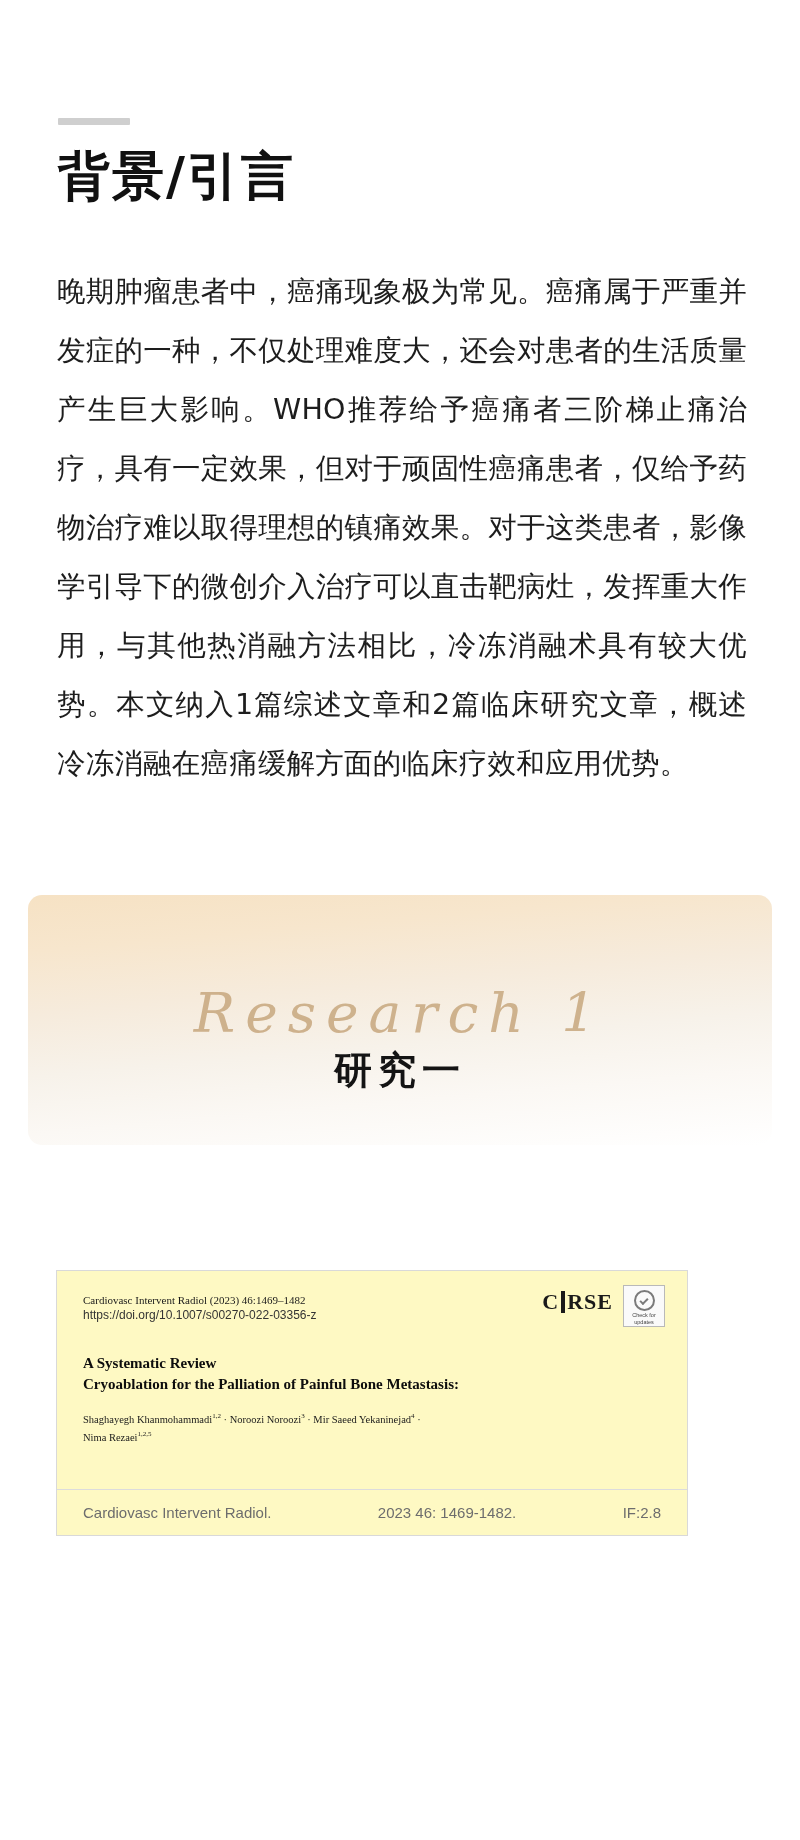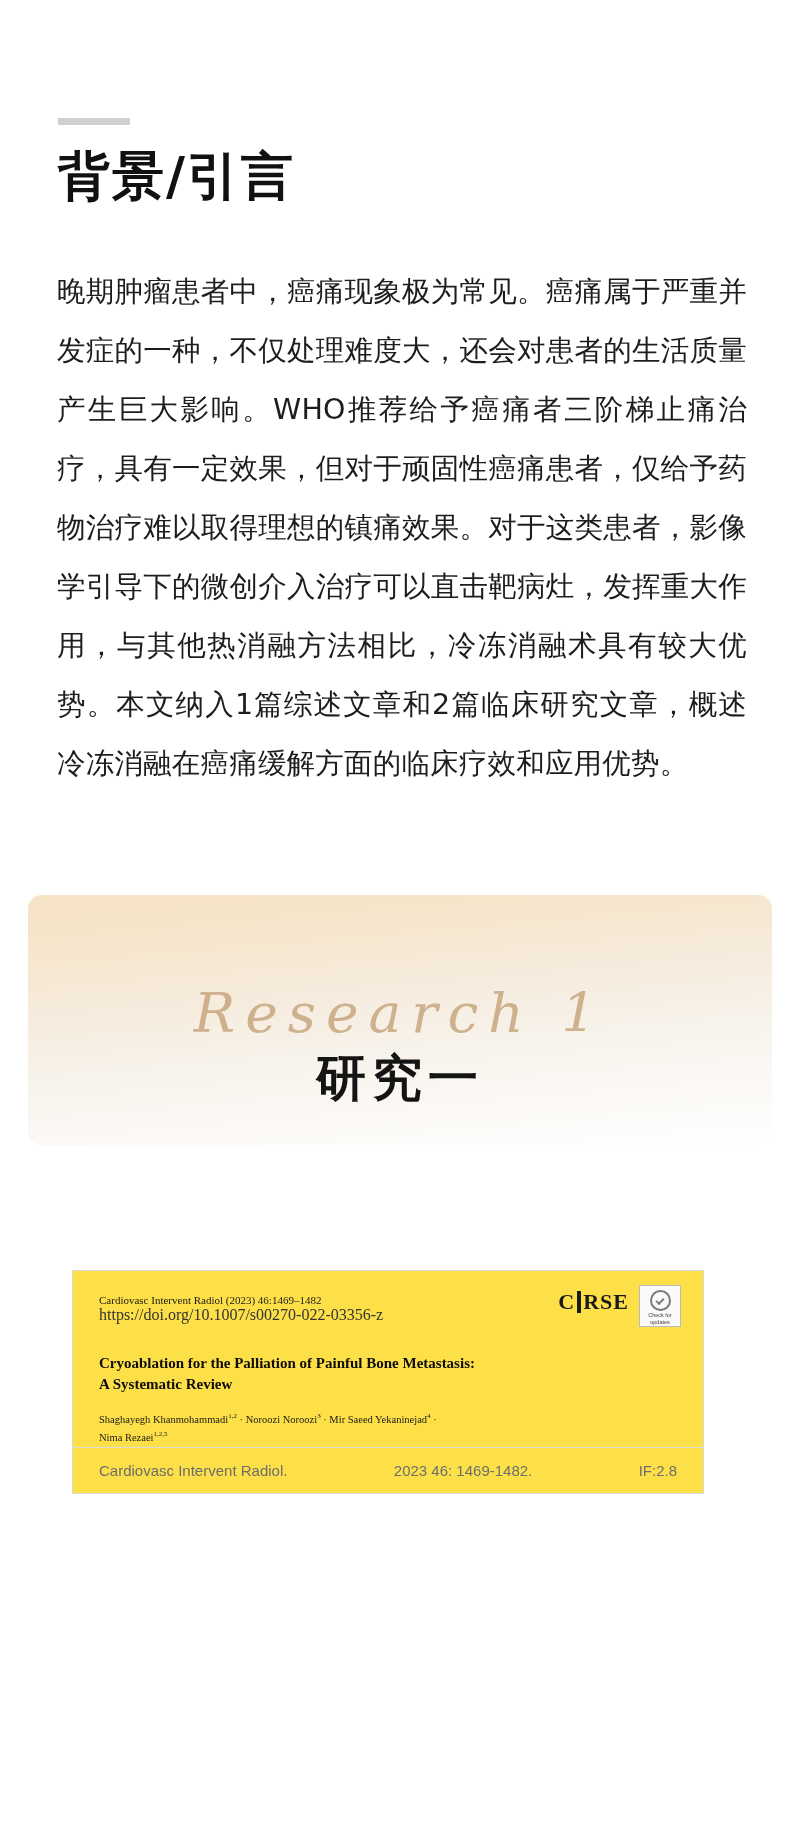--- a/index.html
+++ b/index.html
@@ -92,36 +92,35 @@
     opacity: 0.85;
   }
   .banner-cn {
     position: absolute;
     left: 0;
     right: 0;
     top: 150px;
     text-align: center;
     font-family: "DejaVu Serif", serif;
     font-weight: bold;
-    font-size: 50px;
+    font-size: 38px;
     letter-spacing: 6px;
     color: #141414;
   }
 
   
   .paper-card {
     position: absolute;
     left: 56px;
     top: 1270px;
     width: 632px;
-    height: 224px;
-    background: #fde047;
+    height: 266px;
+    background: #fef9c3;
     border: 1px solid #d9d9d9;
     box-sizing: border-box;
-    margin-left: 16px;
   }
   .paper-inner {
     position: relative;
     width: 100%;
     height: 100%;
     padding: 0;
     box-sizing: border-box;
   }
 
   .paper-top {
@@ -130,22 +129,22 @@
     height: 58px;
     box-sizing: border-box;
   }
   .paper-journal {
     font-family: "Liberation Serif", serif;
     font-size: 11px;
     color: #1a1a1a;
     line-height: 15px;
   }
   .paper-doi {
-    font-family: Liberation Serif, serif;
-    font-size: 16px;
+    font-family: Liberation Sans, sans-serif;
+    font-size: 12px;
     color: #333333;
     line-height: 14px;
   }
 
   .cirse-logo {
     position: absolute;
     right: 74px;
     top: 18px;
     display: flex;
     align-items: center;
@@ -284,22 +283,22 @@
         </div>
 
         <div class="updates-badge">
           <div class="updates-circle"></div>
           <div class="updates-text">Check for updates</div>
         </div>
       </div>
 
 
       <div class="paper-title">
+        <div>A Systematic Review</div>
         <div>Cryoablation for the Palliation of Painful Bone Metastasis:</div>
-        <div>A Systematic Review</div>
       </div>
 
       <div class="paper-authors">
         <div>
           <span>Shaghayegh Khanmohammadi</span><sup>1,2</sup><span> · Noroozi Noroozi</span><sup>3</sup><span> · Mir Saeed Yekaninejad</span><sup>4</sup><span> ·</span>
         </div>
         <div>
           <span>Nima Rezaei</span><sup>1,2,5</sup>
         </div>
       </div>

